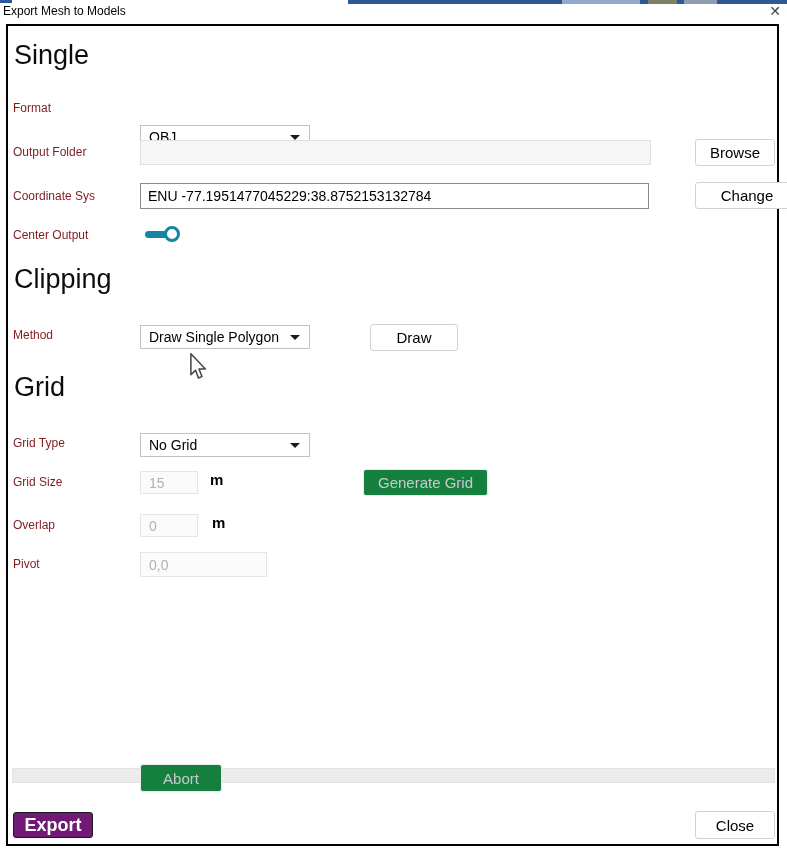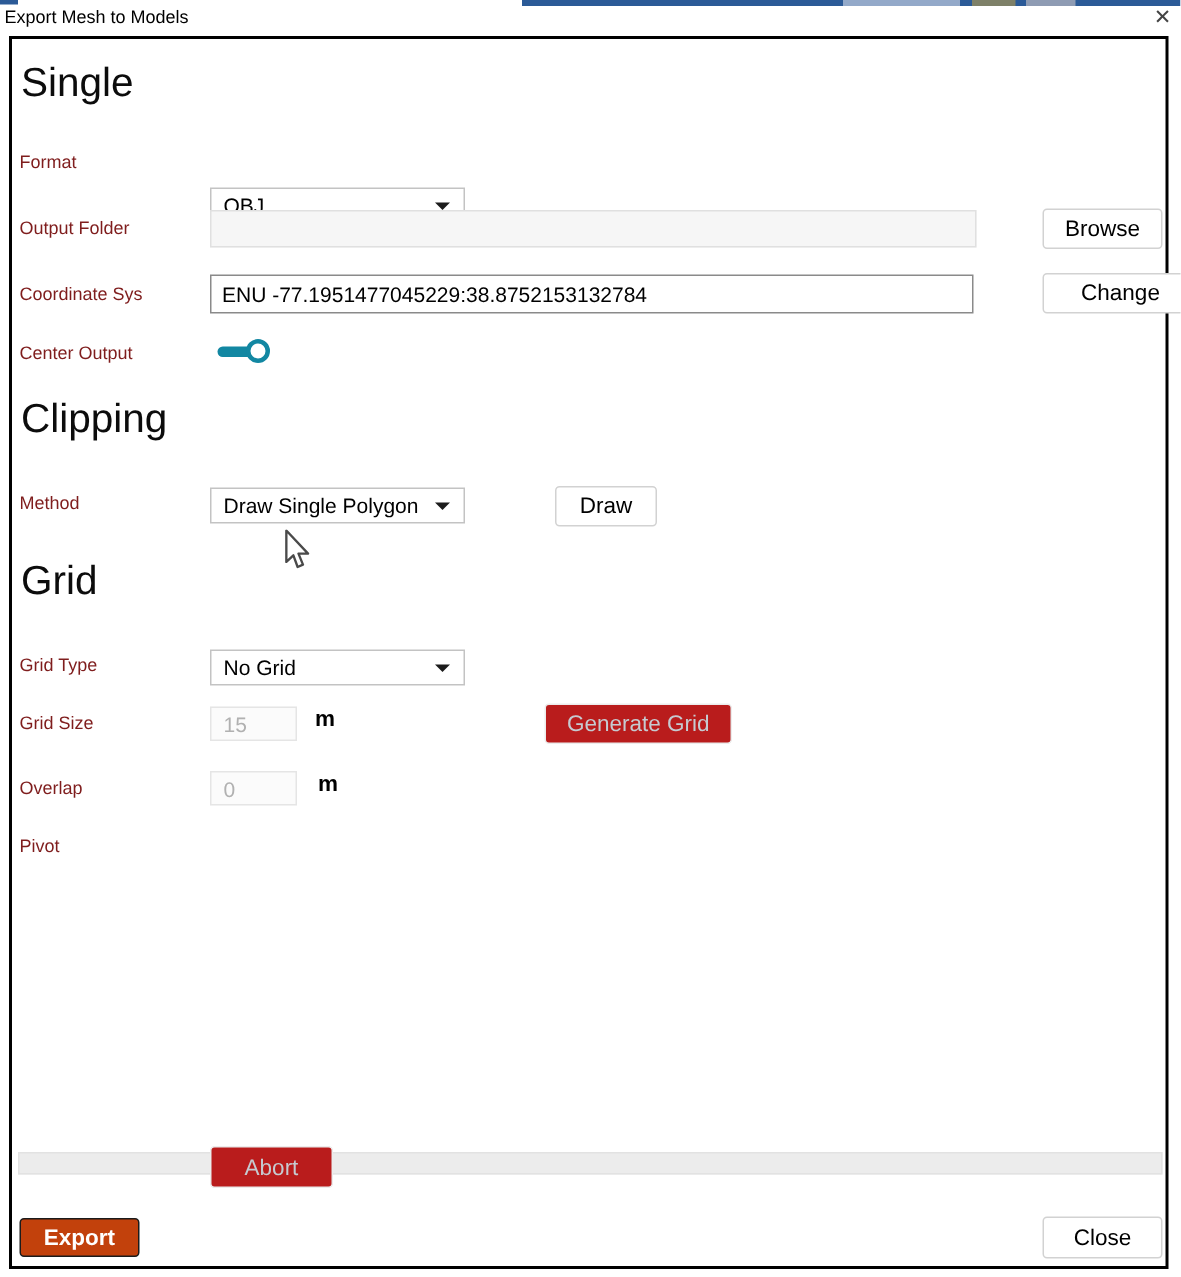--- a/index.html
+++ b/index.html
@@ -81,29 +81,29 @@
   .unit { font-size:15px; font-weight:600; color:#000; }
 
   .btn {
     background:#fff; border:1px solid #d2d2d2; border-radius:3px;
     font-family:"Liberation Sans", sans-serif;
     font-size:15px; color:#000;
     display:flex; align-items:center; justify-content:center;
     cursor:default;
   }
   .btn-dis {
-    background:#b91c1c; border:1px solid #ececec; border-radius:3px;
+    background:#15803d; border:1px solid #ececec; border-radius:3px;
     font-family:"Liberation Sans", sans-serif;
     font-size:15px; color:#c6cad0;
     display:flex; align-items:center; justify-content:center;
   }
   .btn-primary {
-    background:#c2410c; border:1px solid #1b1b1b; border-radius:3px;
+    background:#701a75; border:1px solid #1b1b1b; border-radius:3px;
     font-family:"Liberation Sans", sans-serif;
-    font-size:15px; font-weight:600; color:#fff;
+    font-size:18px; font-weight:600; color:#fff;
     display:flex; align-items:center; justify-content:center;
     cursor:default;
   }
 
   
   .toggle { width:35px; height:17px; position:relative; cursor:default; }
   .toggle .track {
     position:absolute; left:0; top:5px; width:25px; height:7px;
     background:#1287a2; border-radius:3.5px;
   }
@@ -154,21 +154,21 @@
     <div class="knob"></div>
   </div>
 
   <h1 class="section" style="left:6px; top:238px;">Clipping</h1>
 
   <div class="lbl" style="left:5px; top:299px;">Method</div>
   <div class="dd" style="left:132px; top:299px;">
     <span>Draw Single Polygon</span>
     <span class="arrow"></span>
   </div>
-  <button class="btn" style="left:362px; top:298px; width:68px; height:27px;">Draw</button>
+  <button class="btn" style="left:362px; top:298px; width:88px; height:27px;">Draw</button>
 
   <svg class="cursor" style="left:181px; top:327px; position:absolute;" width="18" height="27" viewBox="0 0 12 19">
     <path d="M1 0.5 L1 15.2 L4.3 12.1 L6.3 17.6 L8.8 16.5 L6.7 11.3 L11.2 11.3 Z" fill="#ffffff" stroke="#4a4a4a" stroke-width="1.1" stroke-linejoin="round"></path>
   </svg>
 
   <h1 class="section" style="left:6px; top:346px;">Grid</h1>
 
   <div class="lbl" style="left:5px; top:407px;">Grid Type</div>
   <div class="dd" style="left:132px; top:407px;">
     <span>No Grid</span>
@@ -178,19 +178,20 @@
   <div class="lbl" style="left:5px; top:446px;">Grid Size</div>
   <input class="txt-dis" style="left: 132px; top: 445px; width: 58px; height: 23px;" value="15">
   <div class="unit" style="left:202px; top:445px;">m</div>
   <button class="btn-dis" style="left:355px; top:443px; width:125px; height:27px;">Generate Grid</button>
 
   <div class="lbl" style="left:5px; top:489px;">Overlap</div>
   <input class="txt-dis" style="left: 132px; top: 488px; width: 58px; height: 23px;" value="0">
   <div class="unit" style="left:204px; top:488px;">m</div>
 
   <div class="lbl" style="left:5px; top:528px;">Pivot</div>
+  <input class="txt-dis" style="left: 132px; top: 526px; width: 127px; height: 25px;" value="0,0">
 
   <div class="progress" style="left:4px; top:742px; width:763px; height:15px;"></div>
 
   <button class="btn-primary" style="left:5px; top:786px; width:80px; height:26px;">Export</button>
   <button class="btn-dis" style="left:132px; top:738px; width:82px; height:28px;">Abort</button>
   <button class="btn" style="left:687px; top:785px; width:80px; height:28px;">Close</button>
 </div>
 
 </body></html>

